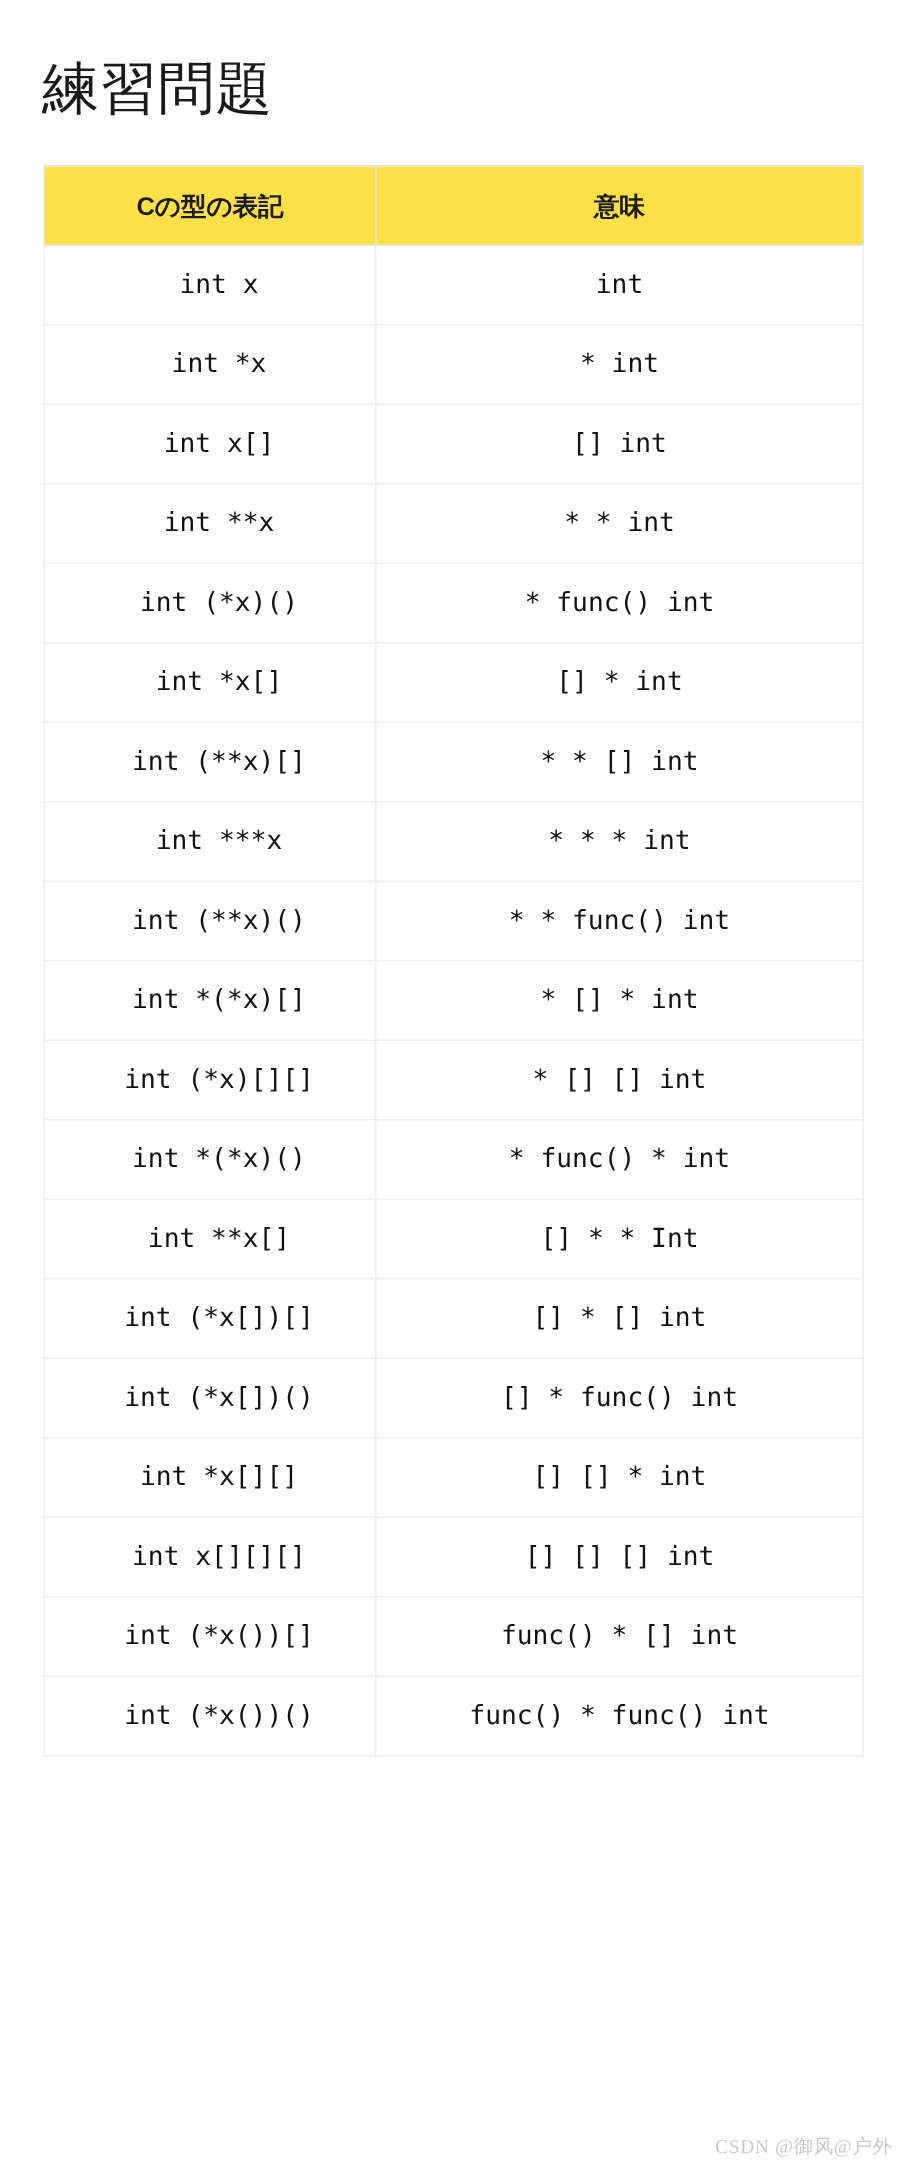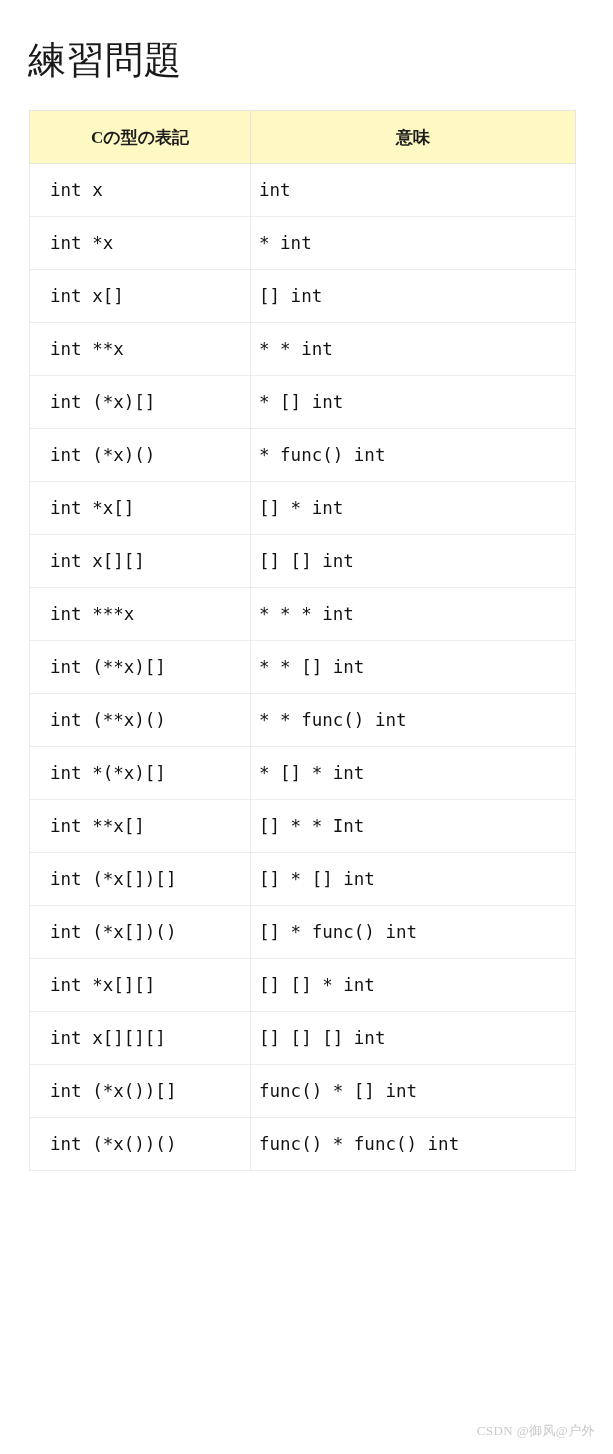--- a/index.html
+++ b/index.html
@@ -42,36 +42,36 @@
     border-collapse: collapse;
     table-layout: fixed;
     border: 1px solid #e4e4e4;
     background: #ffffff;
   }
 
   .type-table col.col-decl { width: 221px; }
   .type-table col.col-meaning { width: 325px; }
 
   .type-table thead th {
-    background: #fef9c3;
+    background: #fde047;
     height: 52px;
     padding: 0 8px;
     text-align: center;
     vertical-align: middle;
     font-size: 17px;
     font-weight: 700;
     color: #1c1c1c;
     border: 1px solid #e4e4e4;
-    font-family: Liberation Serif, serif;
+    font-family: Liberation Sans, sans-serif;
   }
 
   .type-table tbody td {
     height: 52px;
     padding: 0 8px 0 20px;
-    text-align: left;
+    text-align: center;
     vertical-align: middle;
     border: 1px solid #ededed;
     background: #ffffff;
     font-family: "DejaVu Sans Mono", monospace;
     font-size: 17.5px;
     color: #121212;
     white-space: pre;
     letter-spacing: 0px;
   }
 
@@ -119,50 +119,50 @@
         </tr>
         <tr>
           <td class="cell-declaration">int x[]</td>
           <td class="cell-meaning">[] int</td>
         </tr>
         <tr>
           <td class="cell-declaration">int **x</td>
           <td class="cell-meaning">* * int</td>
         </tr>
         <tr>
-          <td class="cell-declaration">int (*x)[]</td>
-          <td class="cell-meaning">* [] int</td>
-        </tr>
-        <tr>
           <td class="cell-declaration">int (*x)()</td>
           <td class="cell-meaning">* func() int</td>
         </tr>
         <tr>
           <td class="cell-declaration">int *x[]</td>
           <td class="cell-meaning">[] * int</td>
         </tr>
         <tr>
-          <td class="cell-declaration">int x[][]</td>
-          <td class="cell-meaning">[] [] int</td>
+          <td class="cell-declaration">int (**x)[]</td>
+          <td class="cell-meaning">* * [] int</td>
         </tr>
         <tr>
           <td class="cell-declaration">int ***x</td>
           <td class="cell-meaning">* * * int</td>
-        </tr>
-        <tr>
-          <td class="cell-declaration">int (**x)[]</td>
-          <td class="cell-meaning">* * [] int</td>
         </tr>
         <tr>
           <td class="cell-declaration">int (**x)()</td>
           <td class="cell-meaning">* * func() int</td>
         </tr>
         <tr>
           <td class="cell-declaration">int *(*x)[]</td>
           <td class="cell-meaning">* [] * int</td>
+        </tr>
+        <tr>
+          <td class="cell-declaration">int (*x)[][]</td>
+          <td class="cell-meaning">* [] [] int</td>
+        </tr>
+        <tr>
+          <td class="cell-declaration">int *(*x)()</td>
+          <td class="cell-meaning">* func() * int</td>
         </tr>
         <tr>
           <td class="cell-declaration">int **x[]</td>
           <td class="cell-meaning">[] * * Int</td>
         </tr>
         <tr>
           <td class="cell-declaration">int (*x[])[]</td>
           <td class="cell-meaning">[] * [] int</td>
         </tr>
         <tr>

